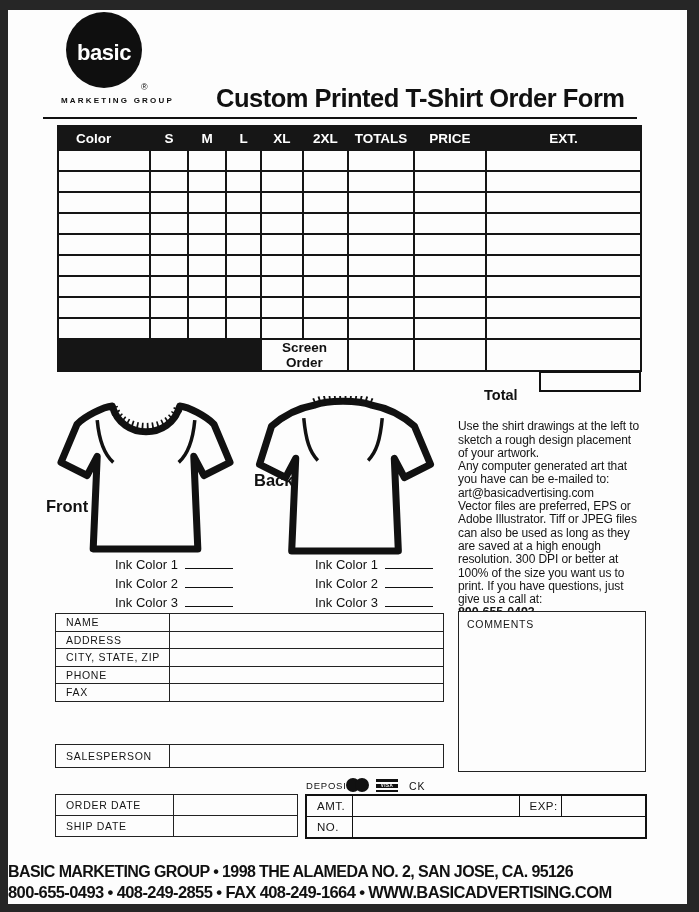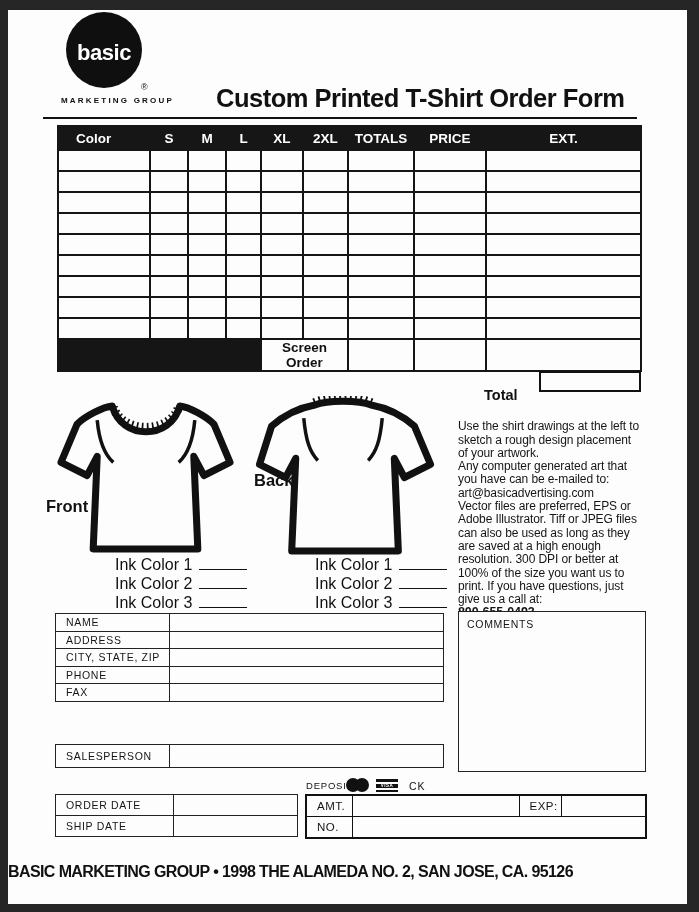--- a/index.html
+++ b/index.html
@@ -30,21 +30,21 @@
   .order-table td.screen-label{font-weight:700;font-size:13.5px;text-align:center;}
   .total-label{left:484px;top:373px;font-size:14.5px;font-weight:700;margin-top:14px;}
   .total-box{left:539px;top:371px;width:98px;height:17px;border:2px solid #111;background:#fdfdfd;}
 
   
   .shirt-front{left:56px;top:396px;}
   .shirt-back{left:250px;top:396px;}
   .side-label{font-size:16.5px;font-weight:700;}
   .front-label{left:46px;top:497px;}
   .back-label{left:254px;top:471px;}
-  .ink-block{font-size:16px;line-height:19px;white-space:nowrap;}
+  .ink-block{font-size:13px;line-height:19px;white-space:nowrap;}
   .ink-front{left:115px;top:555px;}
   .ink-back{left:315px;top:555px;}
   .ink-line{display:inline-block;width:48px;height:11px;border-bottom:1.7px solid #111;margin-left:7px;}
 
   
   .instructions{left:458px;top:407px;width:198px;font-size:12px;line-height:13.3px;
                 white-space:pre-line;letter-spacing:-0.1px;color:#151515;}
   .instructions-phone{font-weight:700;font-size:12.5px;}
 
   
@@ -367,13 +367,14 @@
           <td></td>
         </tr>
     <tr>
           <td class="lbl">SHIP DATE</td>
           <td></td>
         </tr>
   </tbody>
     </table>
 
   <div class="abs footer-line footer-1">BASIC MARKETING GROUP • 1998 THE ALAMEDA NO. 2, SAN JOSE, CA. 95126</div>
+  <div class="abs footer-line footer-2">800-655-0493 • 408-249-2855 • FAX 408-249-1664 • WWW.BASICADVERTISING.COM</div>
 </div>
 
 </body></html>

